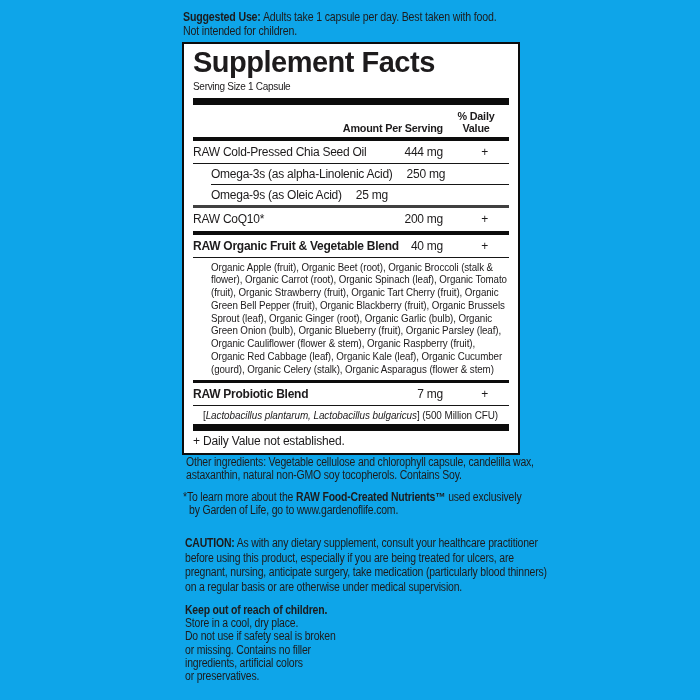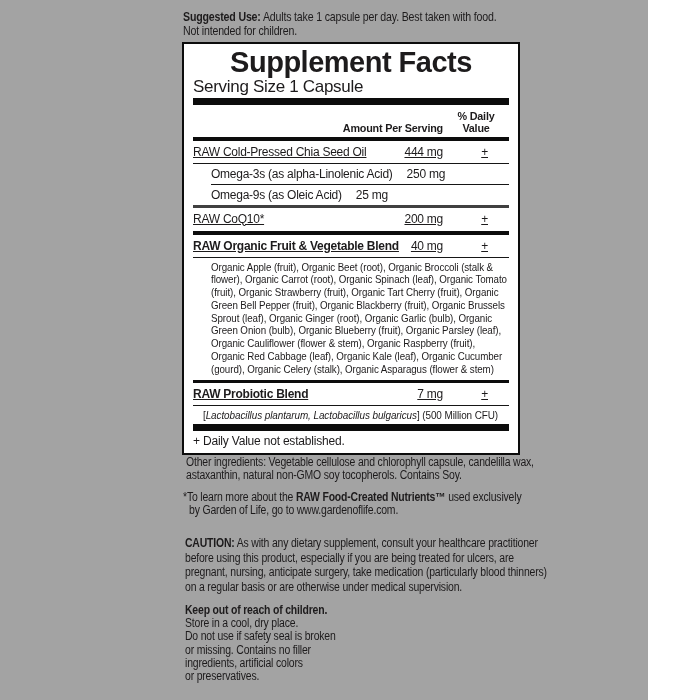--- a/index.html
+++ b/index.html
@@ -1,42 +1,42 @@
 <!DOCTYPE html>
 <html><head>
 <meta charset="utf-8">
 <style>
   html,body{margin:0;padding:0;background:#ffffff;}
   .canvas{
-    position:relative;width:648px;height:700px;background:#a3a3a3;
+    position:relative;width:700px;height:700px;background:#0ea5e9;
     font-family:"Liberation Sans","DejaVu Sans",sans-serif;
     color:#1d1b1c;overflow:hidden;
   }
   .nw{white-space:nowrap;}
   .cx{transform:scaleX(0.87);transform-origin:0 0;}
   b,.b{font-weight:bold;}
 
   
   .sug{position:absolute;left:183px;top:11px;font-size:12.2px;line-height:13.5px;letter-spacing:-0.2px;}
 
   
   .panel{
     position:absolute;left:182px;top:42px;width:338px;box-sizing:border-box;
     border:2px solid #0c0c0c;background:#ffffff;padding:2px 9px 4px 9px;
   }
-  .sf-title{font-size:29px;line-height:31px;font-weight:bold;text-align:center;letter-spacing:-0.5px;margin:1px 0 2px 0;}
-  .serv{font-size:17px;line-height:14.5px;letter-spacing:-0.3px;}
+  .sf-title{font-size:29px;line-height:31px;font-weight:bold;text-align:left;letter-spacing:-0.5px;margin:1px 0 2px 0;}
+  .serv{font-size:10px;line-height:14.5px;letter-spacing:-0.3px;}
   .bar{background:#0c0c0c;width:100%;}
   .bar7{height:7px;margin-top:3px;}
   .bar4{height:4px;}
   .bar3{height:3px;}
   .hdr{display:flex;align-items:flex-end;padding:5px 0 3px 0;font-size:10.8px;font-weight:bold;letter-spacing:-0.2px;}
   .hdr .sp{flex:1;}
   .hdr .hdv{width:66px;text-align:center;}
-  .row{display:flex;align-items:flex-start;padding:4px 0;font-size:12px;letter-spacing:-0.25px;text-decoration:underline;}
+  .row{display:flex;align-items:flex-start;padding:4px 0;font-size:12px;letter-spacing:-0.25px;}
   .row .nm{white-space:nowrap;}
   .row .amt{margin-left:auto;white-space:nowrap;}
   .row .dv{width:66px;box-sizing:border-box;text-align:right;padding-right:21px;}
   .rule{border-bottom:1px solid #161616;}
   .sub{display:flex;gap:14px;margin-left:18px;padding:3px 0;font-size:12px;letter-spacing:-0.25px;text-align:right;}
   .coq{border-top:3px solid #404040;padding:4px 0 5px 0;}
   .blendp{
     margin:3px 0 4px 18px;width:350px;font-size:11.5px;line-height:12.8px;
     letter-spacing:-0.1px;transform:scaleX(0.85);transform-origin:0 0;
   }

